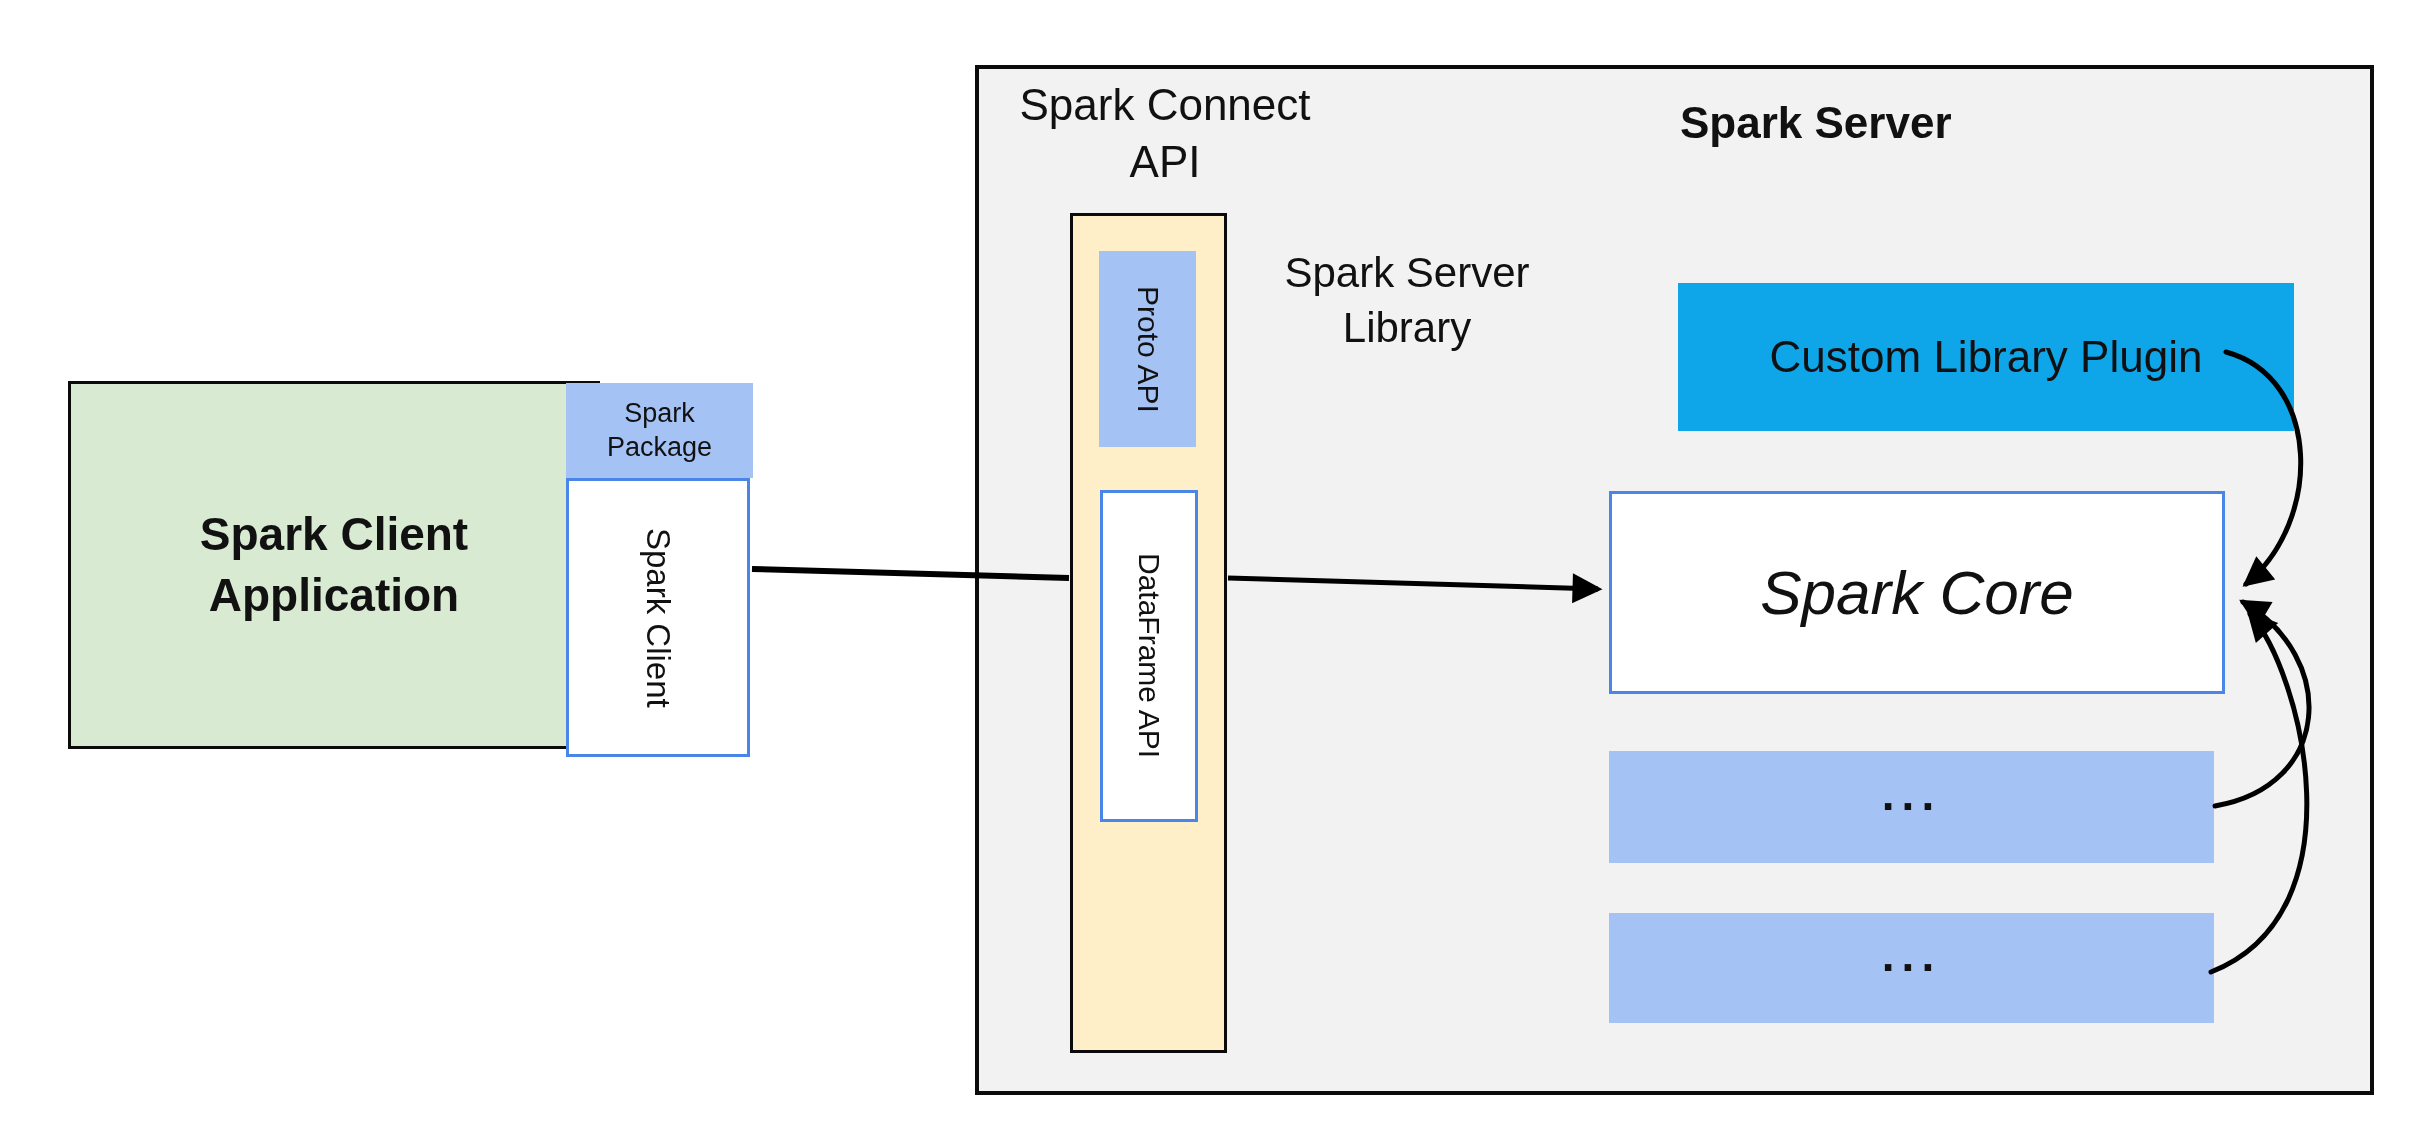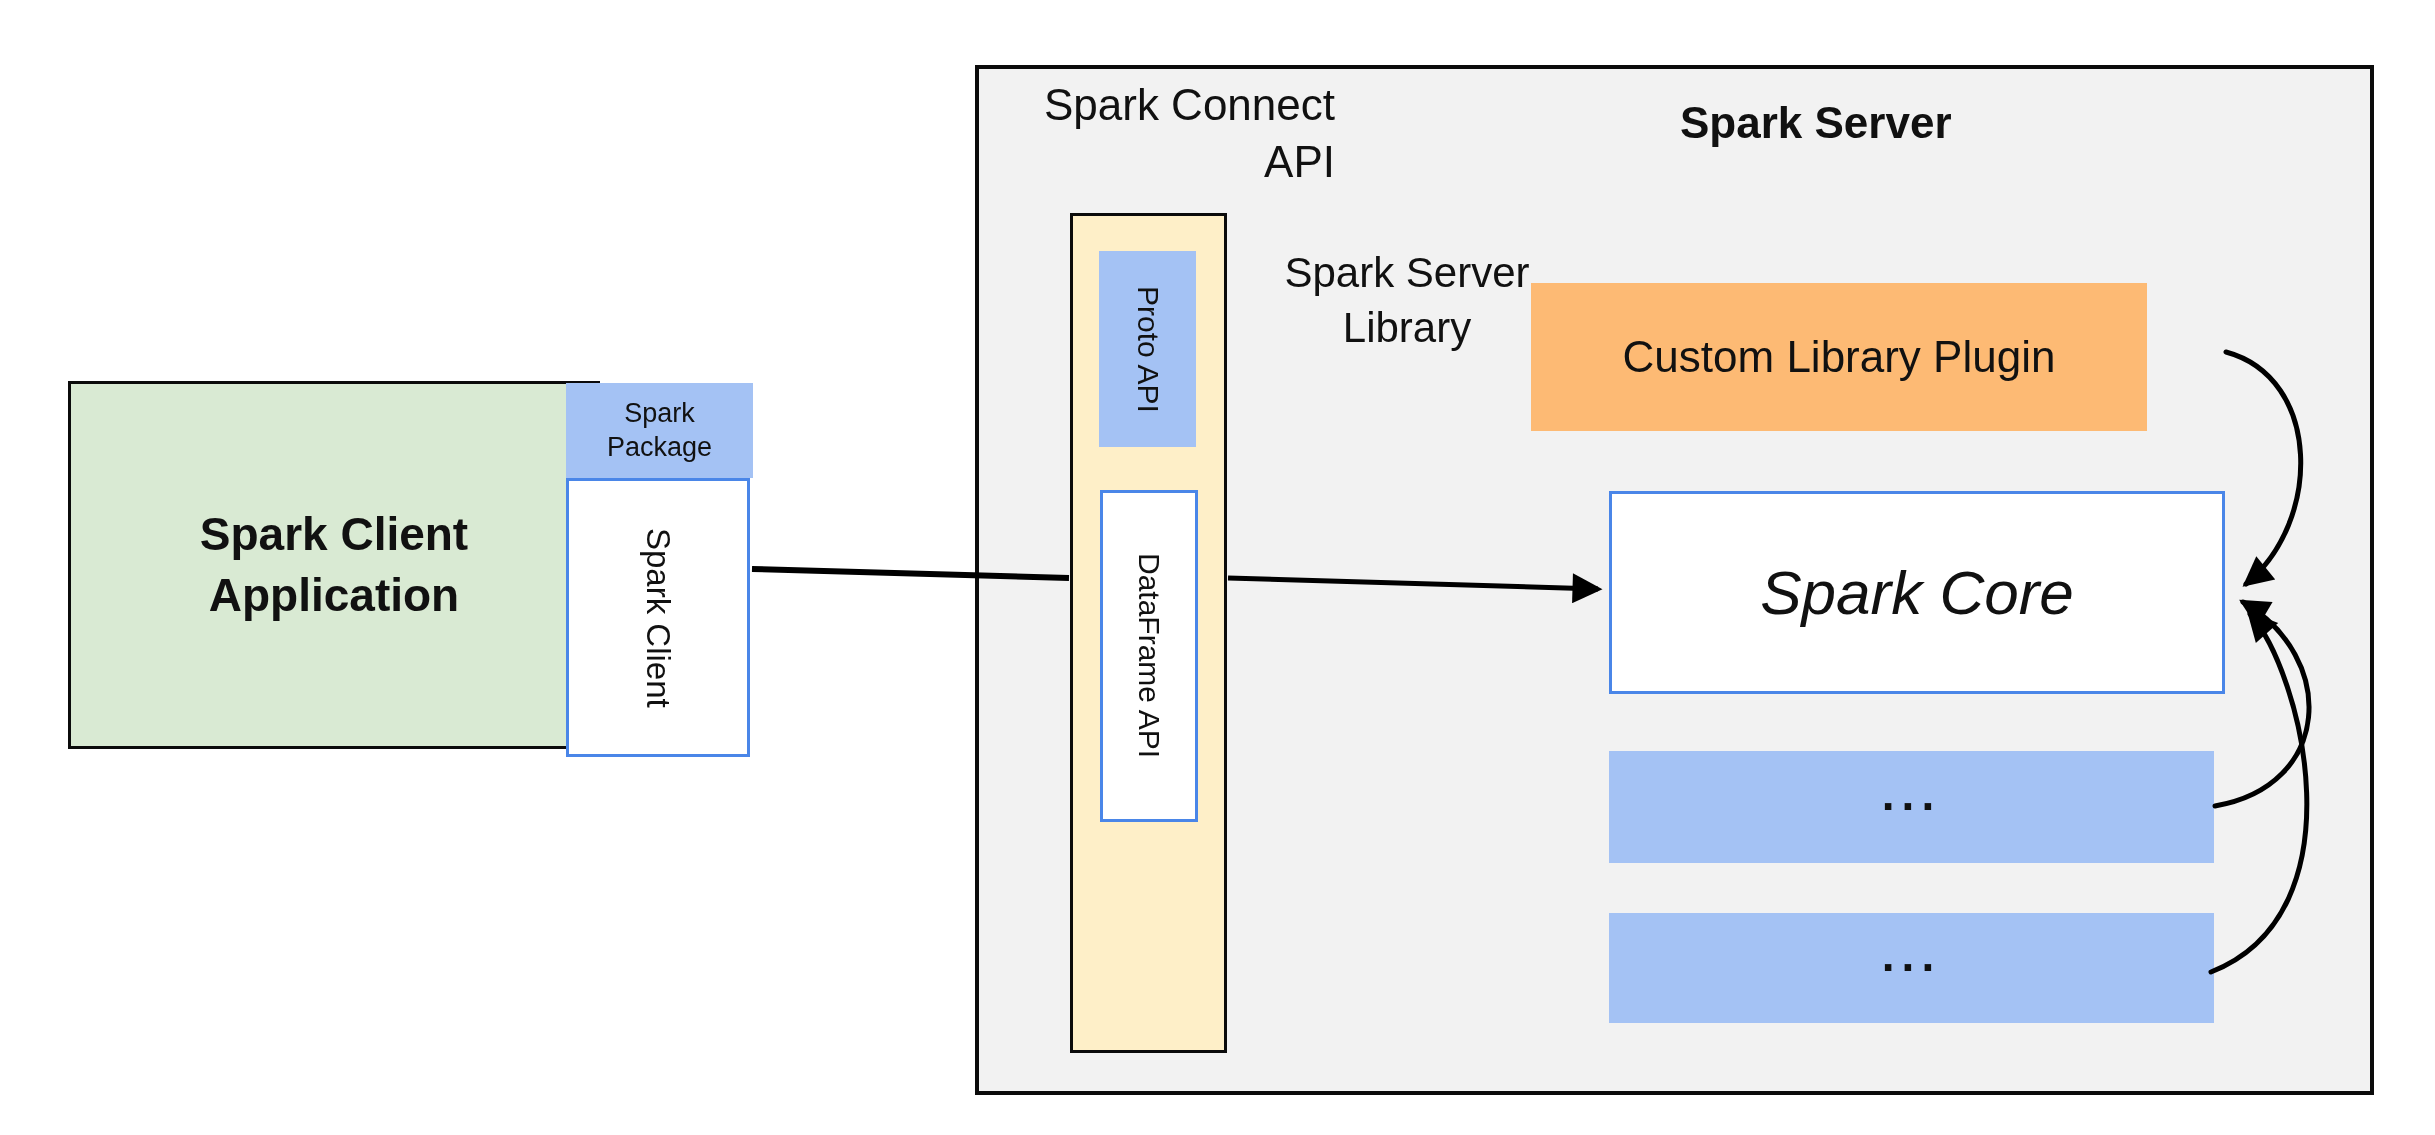--- a/index.html
+++ b/index.html
@@ -24,26 +24,26 @@
 
   
   .yellow-box{left:1070px;top:213px;width:157px;height:840px;background:#feefc8;border:3px solid #0b0b0b;z-index:1;}
   .proto-api{left:1099px;top:251px;width:97px;height:196px;background:#a4c2f4;z-index:2;}
   .proto-api .vtext{font-size:30px;}
   .dataframe-api{left:1100px;top:490px;width:98px;height:332px;background:#ffffff;border:3px solid #4a86e8;z-index:2;}
   .dataframe-api .vtext{font-size:30px;}
 
   
   .txt{position:absolute;z-index:2;}
-  .connect-api-label{left:995px;top:76px;width:340px;font-size:44px;line-height:1.3;text-align:right;}
+  .connect-api-label{left:995px;top:76px;width:340px;font-size:44px;line-height:1.3;text-align:center;}
   .server-title{left:1680px;top:98px;width:360px;font-size:44px;font-weight:bold;text-align:left;}
   .server-library-label{left:1252px;top:246px;width:310px;font-size:42px;line-height:1.3;text-align:center;}
 
   
-  .plugin-box{left:1531px;top:283px;width:616px;height:148px;background:#fdba74;z-index:1;}
+  .plugin-box{left:1678px;top:283px;width:616px;height:148px;background:#0ea5e9;z-index:1;}
   .plugin-box .lbl{font-size:44px;}
   .core-box{left:1609px;top:491px;width:616px;height:203px;background:#ffffff;border:3px solid #4a86e8;z-index:1;}
   .core-box .lbl{font-size:62px;font-style:italic;}
   .dots-box-1{left:1609px;top:751px;width:605px;height:112px;background:#a4c2f4;z-index:1;}
   .dots-box-2{left:1609px;top:913px;width:605px;height:110px;background:#a4c2f4;z-index:1;}
   .dots{font-size:46px;font-weight:bold;letter-spacing:7px;position:relative;top:-13px;}
 
   
   svg.arrows{position:absolute;inset:0;z-index:4;pointer-events:none;}
 </style>

